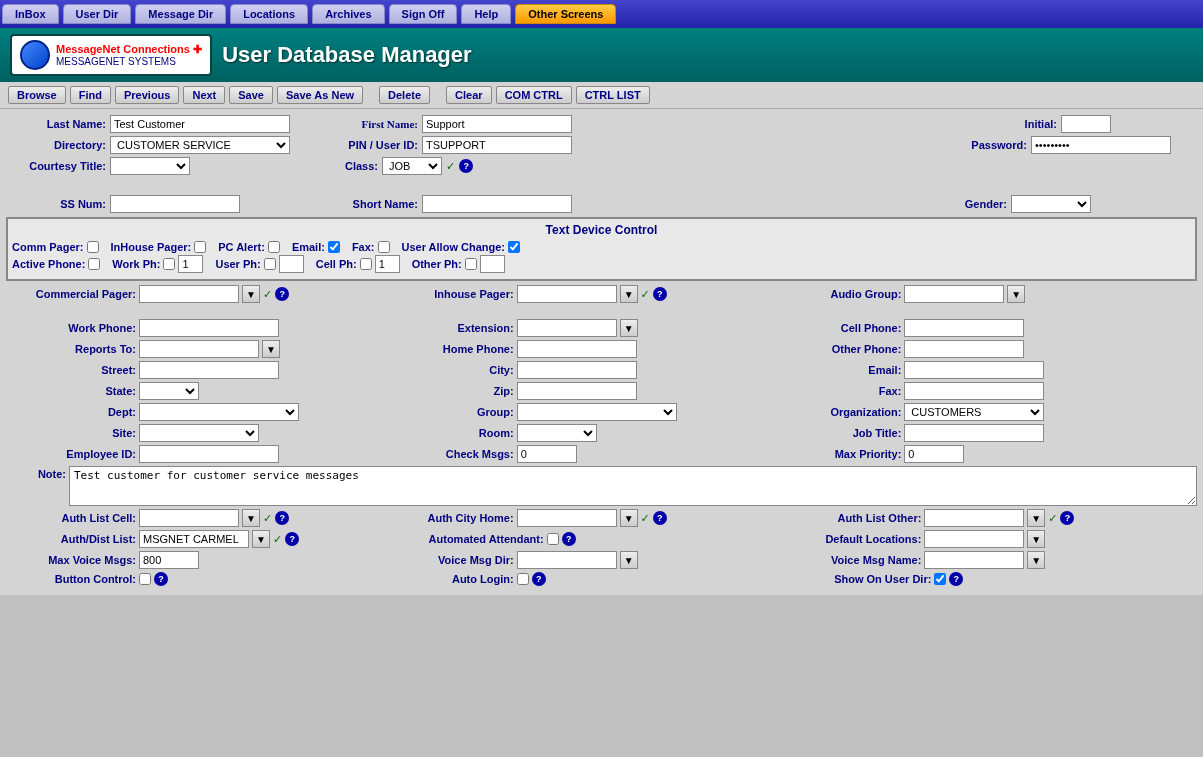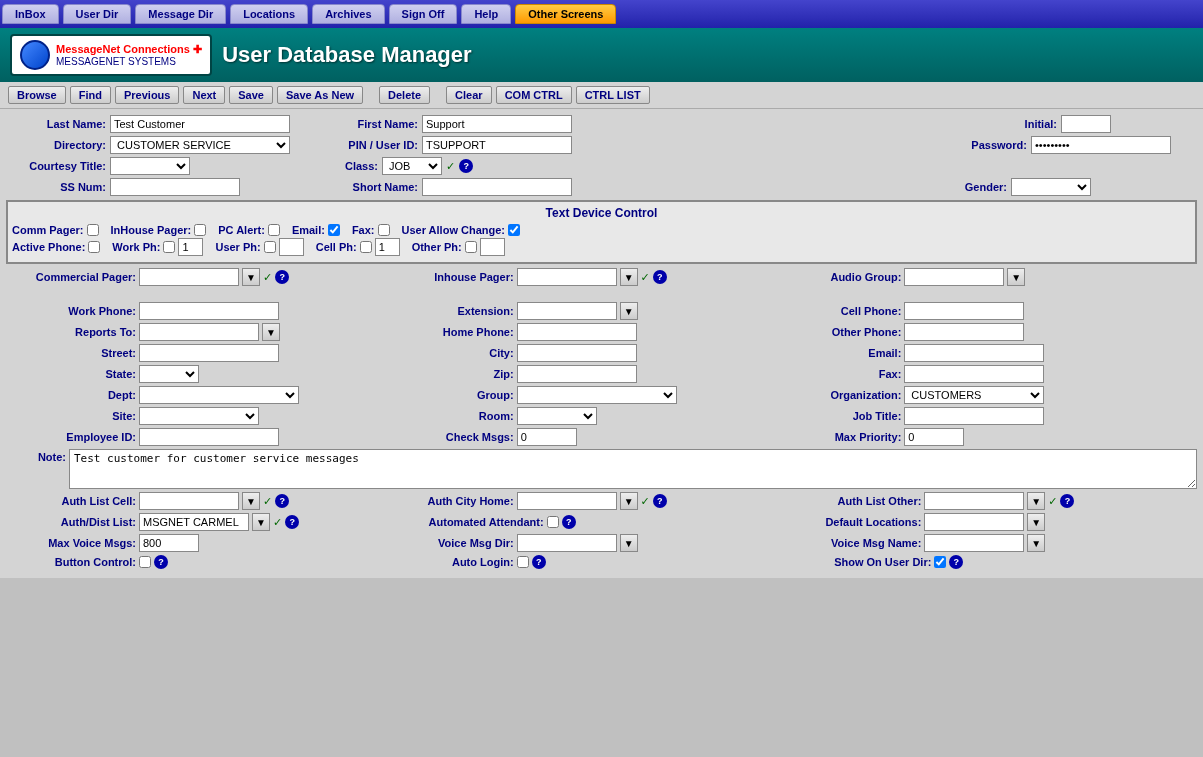--- a/index.html
+++ b/index.html
@@ -218,21 +218,21 @@
 </div>
 
 <div class="main-content">
 
   <div style="display:grid; grid-template-columns: 320px 1fr 200px; gap:2px; margin-bottom:3px; align-items:center;">
     <div style="display:flex; align-items:center; gap:4px;">
       <span class="field-label" style="width:100px;">Last Name:</span>
       <input type="text" class="field-input" style="width: 180px;" value="Test Customer">
     </div>
     <div style="display:flex; align-items:center; gap:4px;">
-      <span class="field-label" style="width:90px;">First Name:</span>
+      <span class="field-label" style="width:90px;font-family:Liberation Serif, serif;">First Name:</span>
       <input type="text" class="field-input" style="width: 150px;" value="Support">
     </div>
     <div style="display:flex; align-items:center; gap:4px;">
       <span class="field-label" style="width:60px;">Initial:</span>
       <input type="text" class="field-input" style="width: 50px;" value="">
     </div>
   </div>
 
   <div style="display:grid; grid-template-columns: 320px 1fr 250px; gap:2px; margin-bottom:3px; align-items:center;">
     <div style="display:flex; align-items:center; gap:4px;">
@@ -244,21 +244,21 @@
     <div style="display:flex; align-items:center; gap:4px;">
       <span class="field-label" style="width:90px;">PIN / User ID:</span>
       <input type="text" class="field-input" style="width: 150px;" value="TSUPPORT">
     </div>
     <div style="display:flex; align-items:center; gap:4px;">
       <span class="field-label" style="width:80px;">Password:</span>
       <input type="password" class="field-input" style="width: 140px;" value="testpass1">
     </div>
   </div>
 
-  <div style="display:grid; grid-template-columns: 320px 1fr 250px; gap:2px; margin-bottom:3px; align-items:center;">
+  <div style="display:grid; grid-template-columns: 320px 1fr 250px; gap:2px; margin-bottom:20px; align-items:center;">
     <div style="display:flex; align-items:center; gap:4px;">
       <span class="field-label" style="width:100px;">Courtesy Title:</span>
       <select class="field-input" style="width:80px;">
         <option value=""></option>
       </select>
     </div>
     <div style="display:flex; align-items:center; gap:4px;">
       <span class="field-label" style="width:50px;">Class:</span>
       <select class="field-input" style="width:60px;">
         <option>JOB</option>

